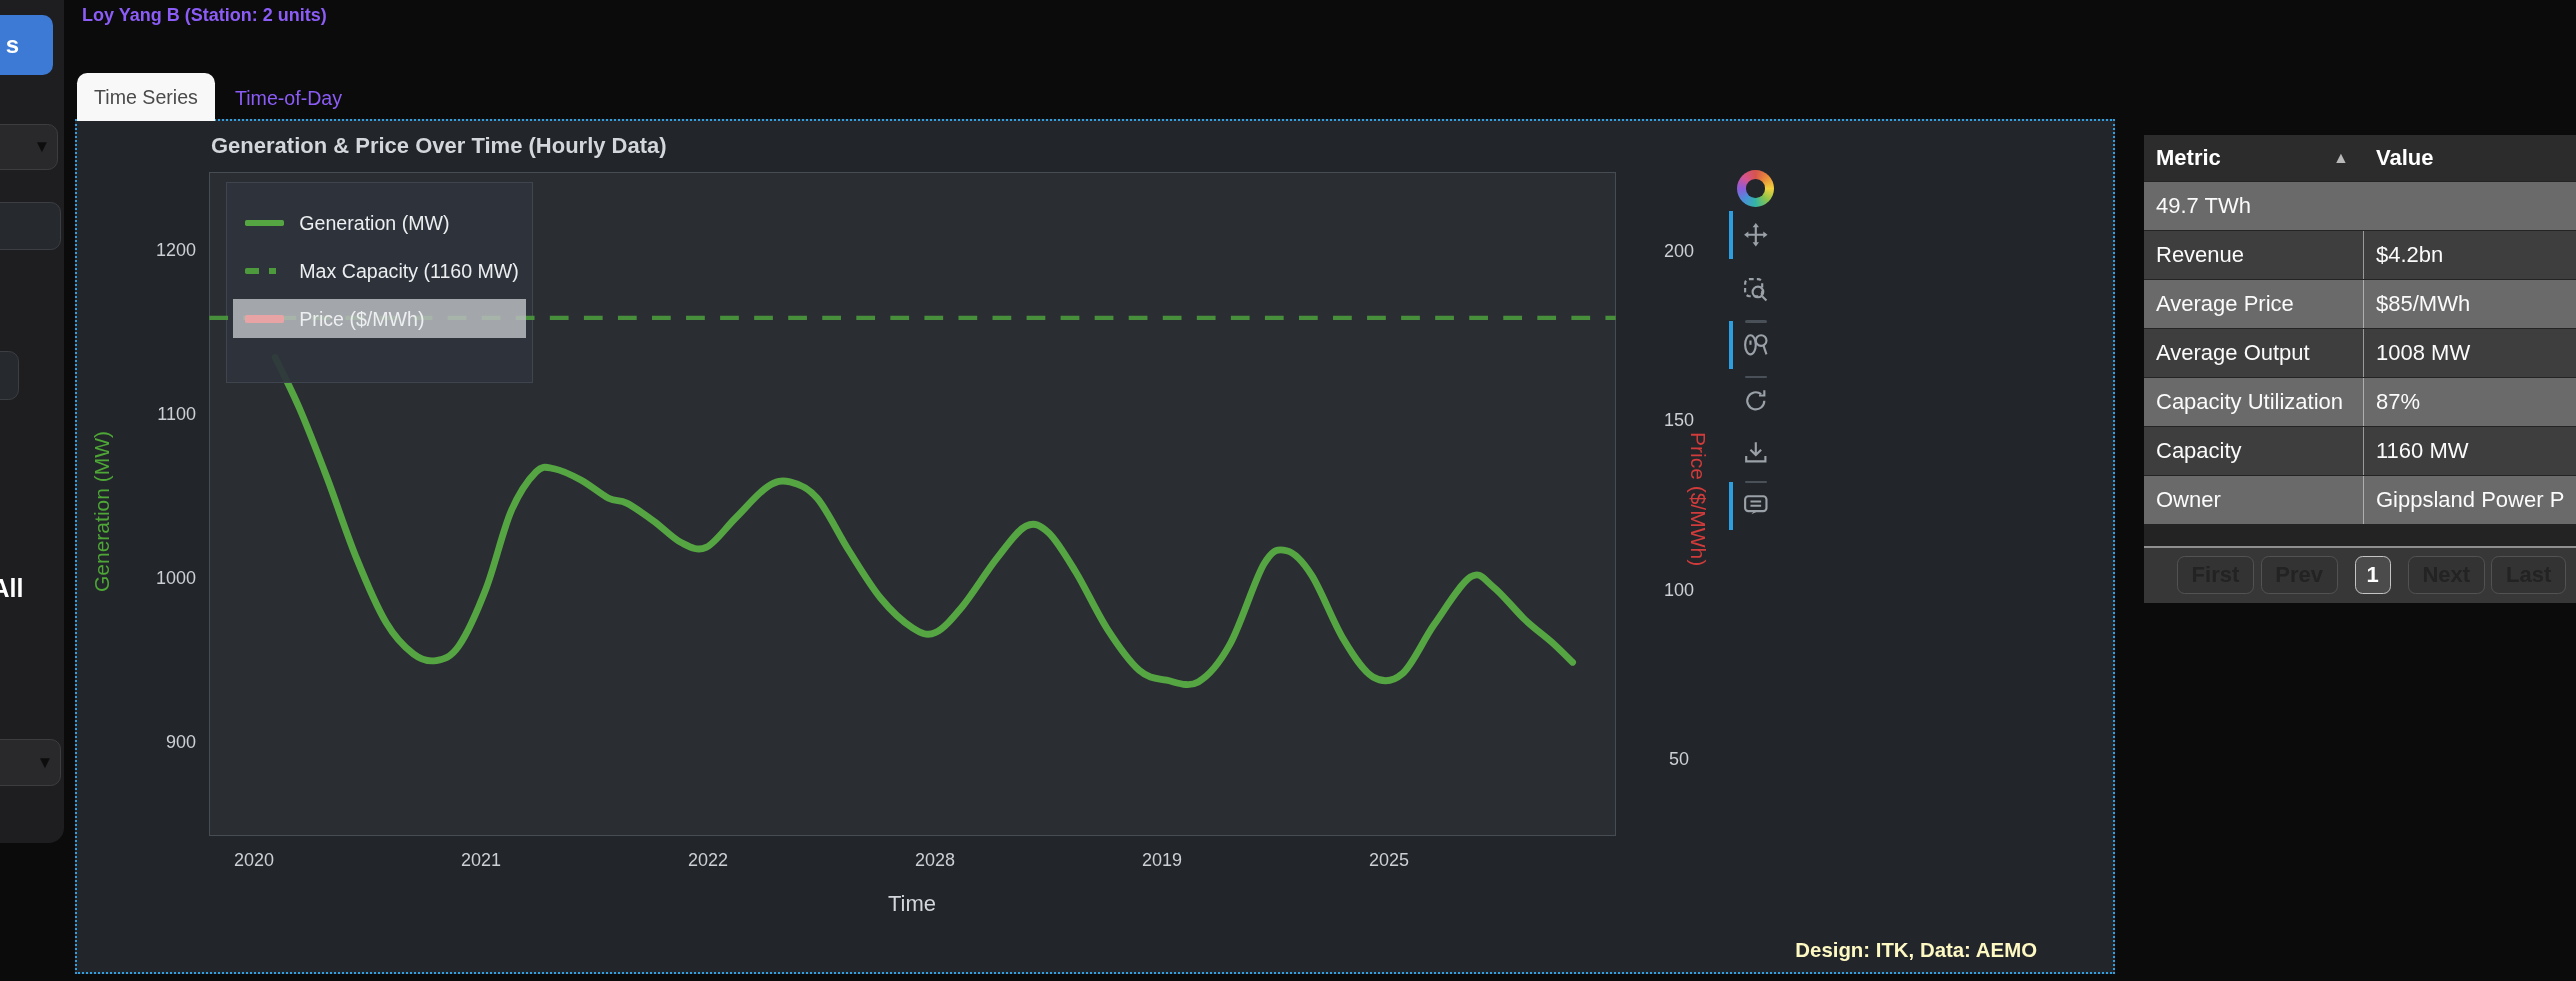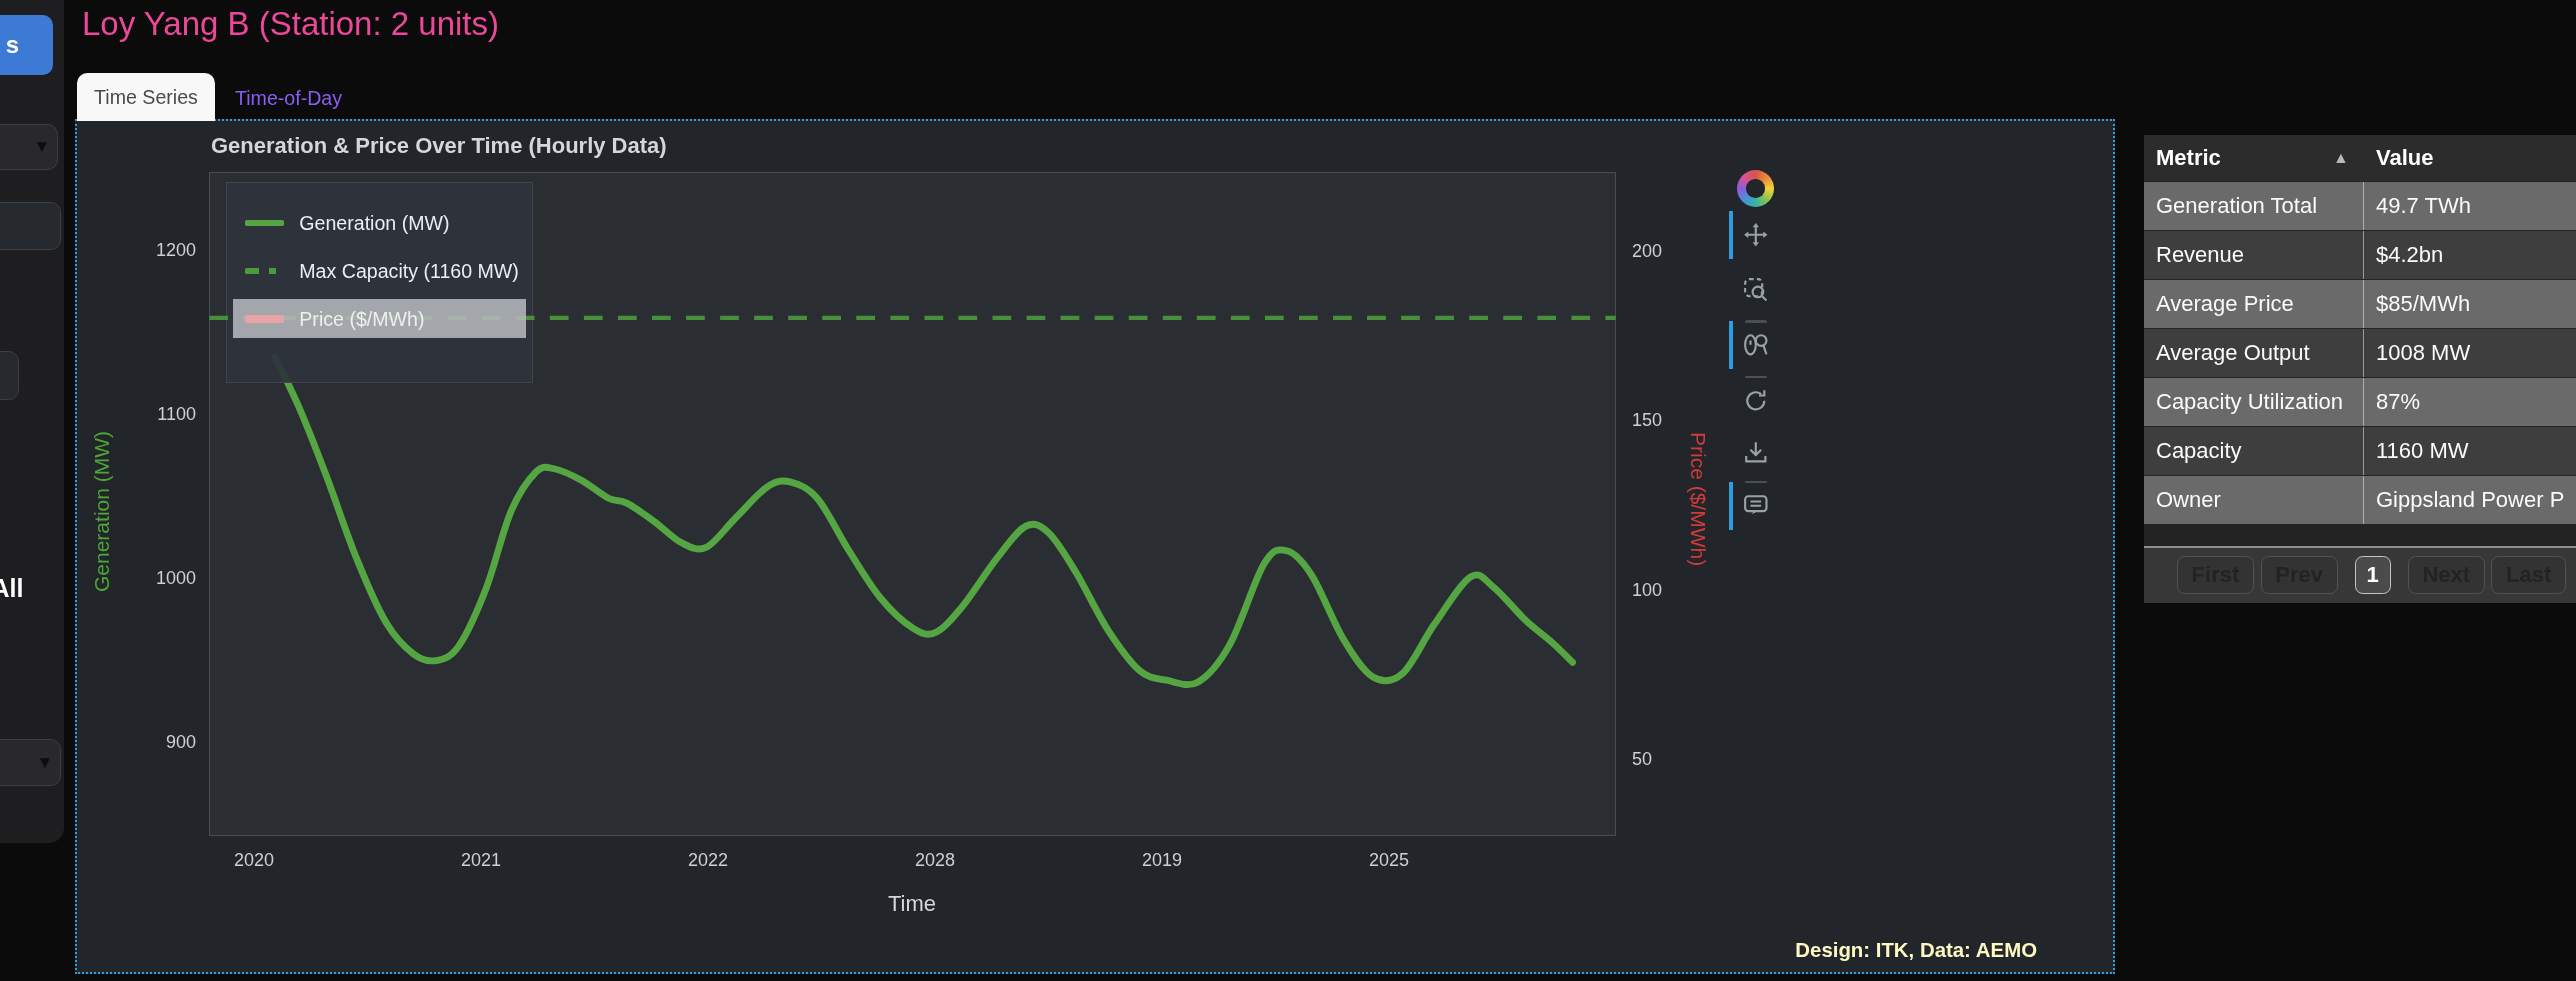--- a/index.html
+++ b/index.html
@@ -12,21 +12,21 @@
   .sb-blue-btn{position:absolute;left:-128px;top:15.3px;width:181px;height:60px;background:#3d7ad6;
     border-radius:10.2px;color:#fff;font-weight:bold;font-size:24px;display:flex;align-items:center;
     justify-content:flex-end;padding-right:34px;box-sizing:border-box;}
   .sb-select{position:absolute;left:-128px;width:186px;background:#29292b;border:1.7px solid #3d3d40;
     border-radius:10.2px;display:flex;align-items:center;justify-content:flex-end;box-sizing:border-box;}
   .sb-caret{color:#0d0d0e;font-size:17px;margin-right:6.8px;}
   .sb-box{position:absolute;left:-128px;background:#26292d;border:1.7px solid #3b3e42;border-radius:10.2px;box-sizing:border-box;}
   .sb-all{position:absolute;left:-8.5px;top:574px;color:#fff;font-weight:bold;font-size:25px;}
 
   
-  #page-title{position:absolute;left:82px;top:5.1px;color:#ec4899;font-size:33px;font-weight:normal;}
+  #page-title{position:absolute;left:82px;top:5.1px;color:#8b5cf6;font-size:18px;font-weight:bold;}
   .tab{position:absolute;font-size:19.6px;z-index:40;}
   #tab-active{left:77px;top:73px;width:138px;height:48px;background:#f8f8f8;color:#4a4a4a;
     border-radius:10.2px 10.2px 0 0;display:flex;align-items:center;justify-content:center;}
   #tab-inactive{left:223px;top:78px;height:41px;display:flex;align-items:center;padding:0 12px;color:#8b5cf6;}
 
   
   #chart-card{position:absolute;left:75px;top:119px;width:2040px;height:855px;background:#22262a;
     border:2.6px dotted #2f9fe2;box-sizing:border-box;}
   #chart-title{position:absolute;left:134px;top:12px;color:#d3d6da;font-size:22px;font-weight:bold;z-index:15;}
   #plot{position:absolute;left:132px;top:51px;width:1407px;height:664px;background:#2a2e33;
@@ -39,21 +39,21 @@
   #legend-content{position:absolute;left:149px;top:61px;width:307px;height:201px;z-index:50;padding-top:17px;box-sizing:border-box;}
   .legend-row{height:48px;display:flex;align-items:center;padding-left:19px;}
   .legend-label{color:#eceef0;font-size:19.6px;margin-left:15.3px;}
   .swatch{width:39px;height:6.8px;border-radius:1.7px;}
   .swatch.solid-green{background:#55a643;}
   .swatch.dashed-green{background:repeating-linear-gradient(90deg,#4c9a3c 0 13.6px,transparent 13.6px 24px,#4c9a3c 24px 31px,transparent 31px 39px);height:6px;}
   .swatch.solid-pink{background:#e8a3a4;height:7.7px;}
 
   .ytick,.xtick{position:absolute;color:#ccd0d4;font-size:18px;z-index:15;}
   .ytick.left{width:85px;text-align:right;}
-  .ytick.right{width:94px;text-align:left;}
+  .ytick.right{width:94px;text-align:center;}
   .xtick{width:102px;text-align:center;}
   #ylabel-left{position:absolute;left:8.5px;top:245px;height:290px;width:32px;writing-mode:vertical-rl;
     transform:rotate(180deg);display:flex;align-items:center;justify-content:center;
     color:#4da635;font-size:21px;z-index:15;}
   #ylabel-right{position:absolute;left:1605px;top:233px;height:290px;width:32px;writing-mode:vertical-rl;
     display:flex;align-items:center;justify-content:center;color:#d23b3b;font-size:21px;z-index:15;}
   #xlabel{position:absolute;left:750px;top:770px;width:170px;text-align:center;color:#d3d6da;font-size:22px;z-index:15;}
   #chart-caption{position:absolute;right:76px;top:818px;color:#fef9c3;font-size:20.4px;font-weight:bold;z-index:15;}
 
   
@@ -215,21 +215,20 @@
     </div>
 
   <div id="metrics-table">
     <div id="t-head">
       <div class="hm">Metric</div>
       <div id="sort-icon">▲</div>
       <div class="hv">Value</div>
     </div>
     <div id="table-rows">
         <div class="t-row light">
-          <div class="cell-m">Generation Total</div>
           <div class="cell-v">49.7 TWh</div>
         </div>
         <div class="t-row dark">
           <div class="cell-m">Revenue</div>
           <div class="cell-v">$4.2bn</div>
         </div>
         <div class="t-row light">
           <div class="cell-m">Average Price</div>
           <div class="cell-v">$85/MWh</div>
         </div>

